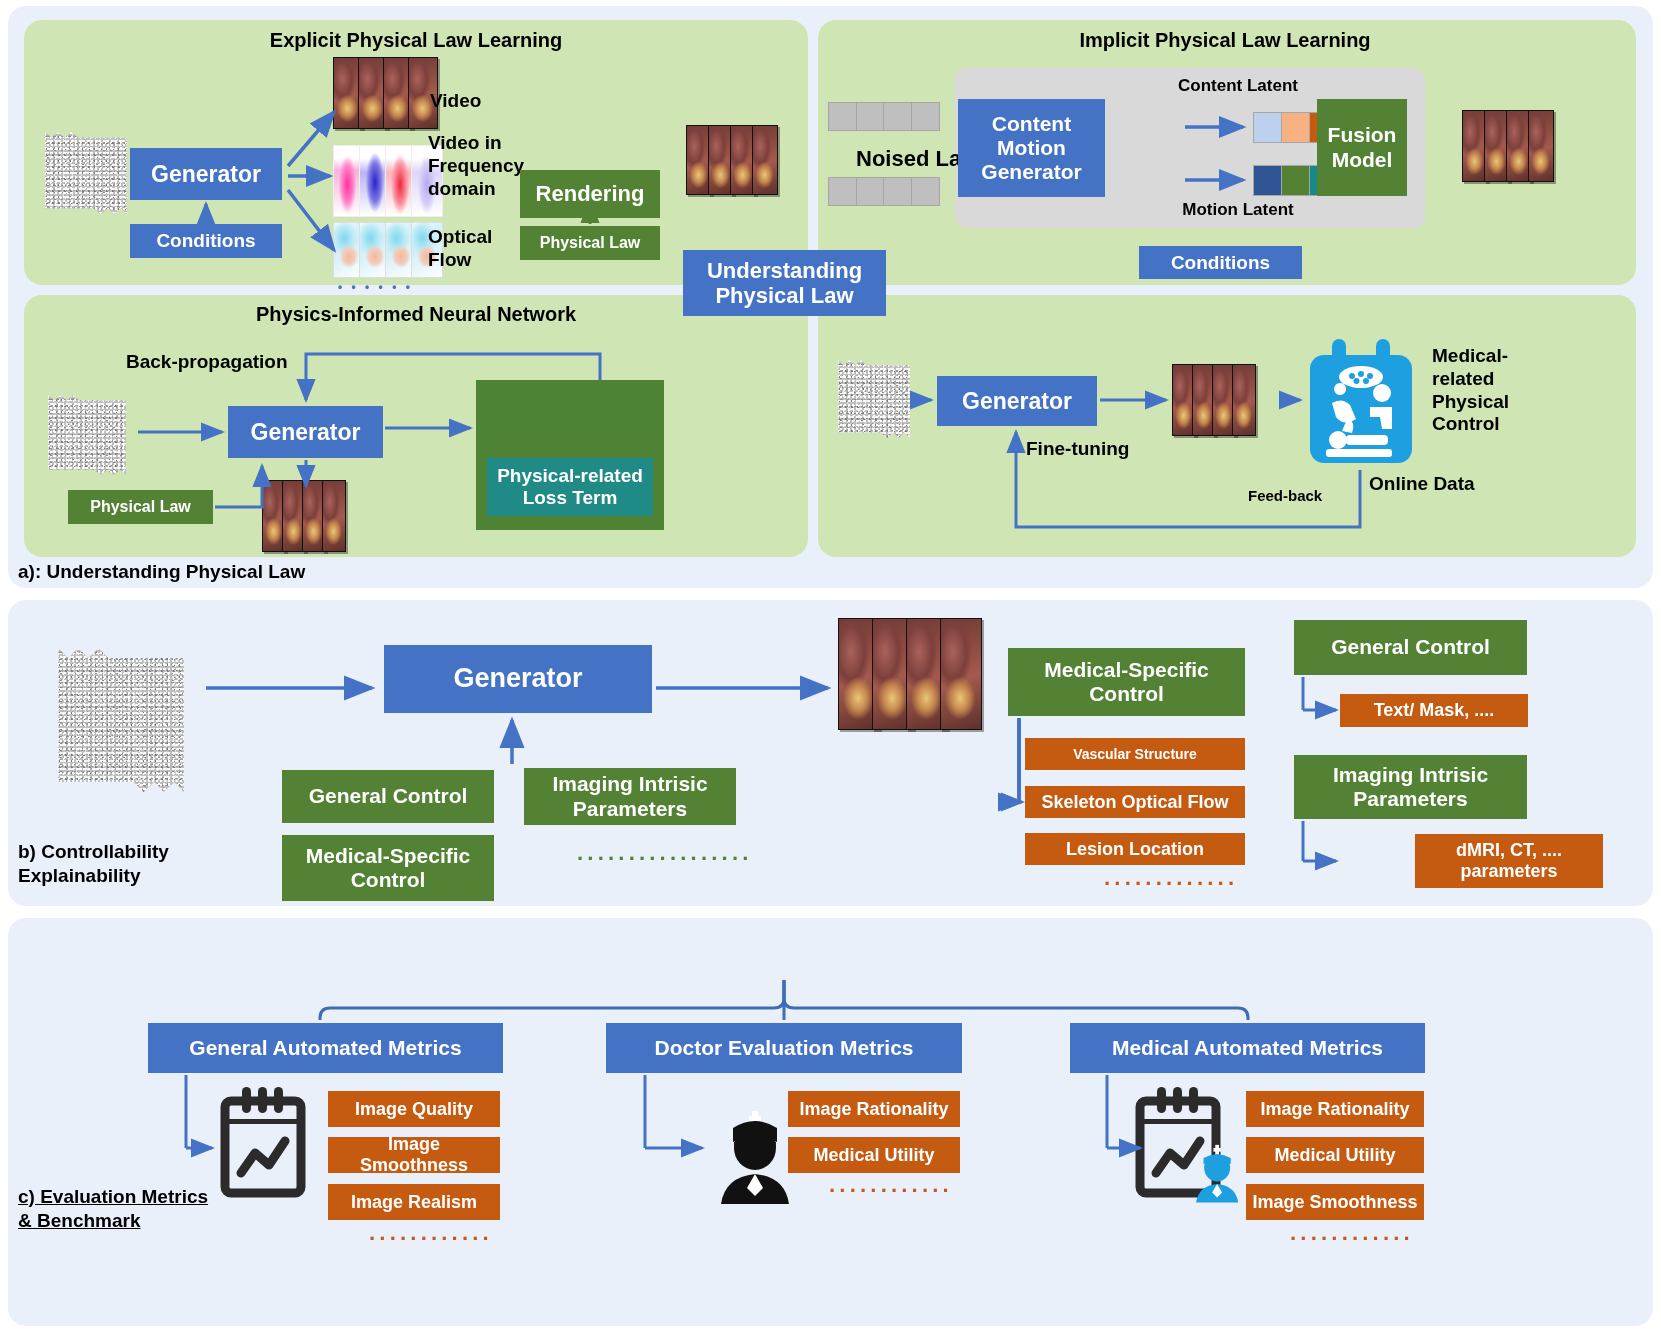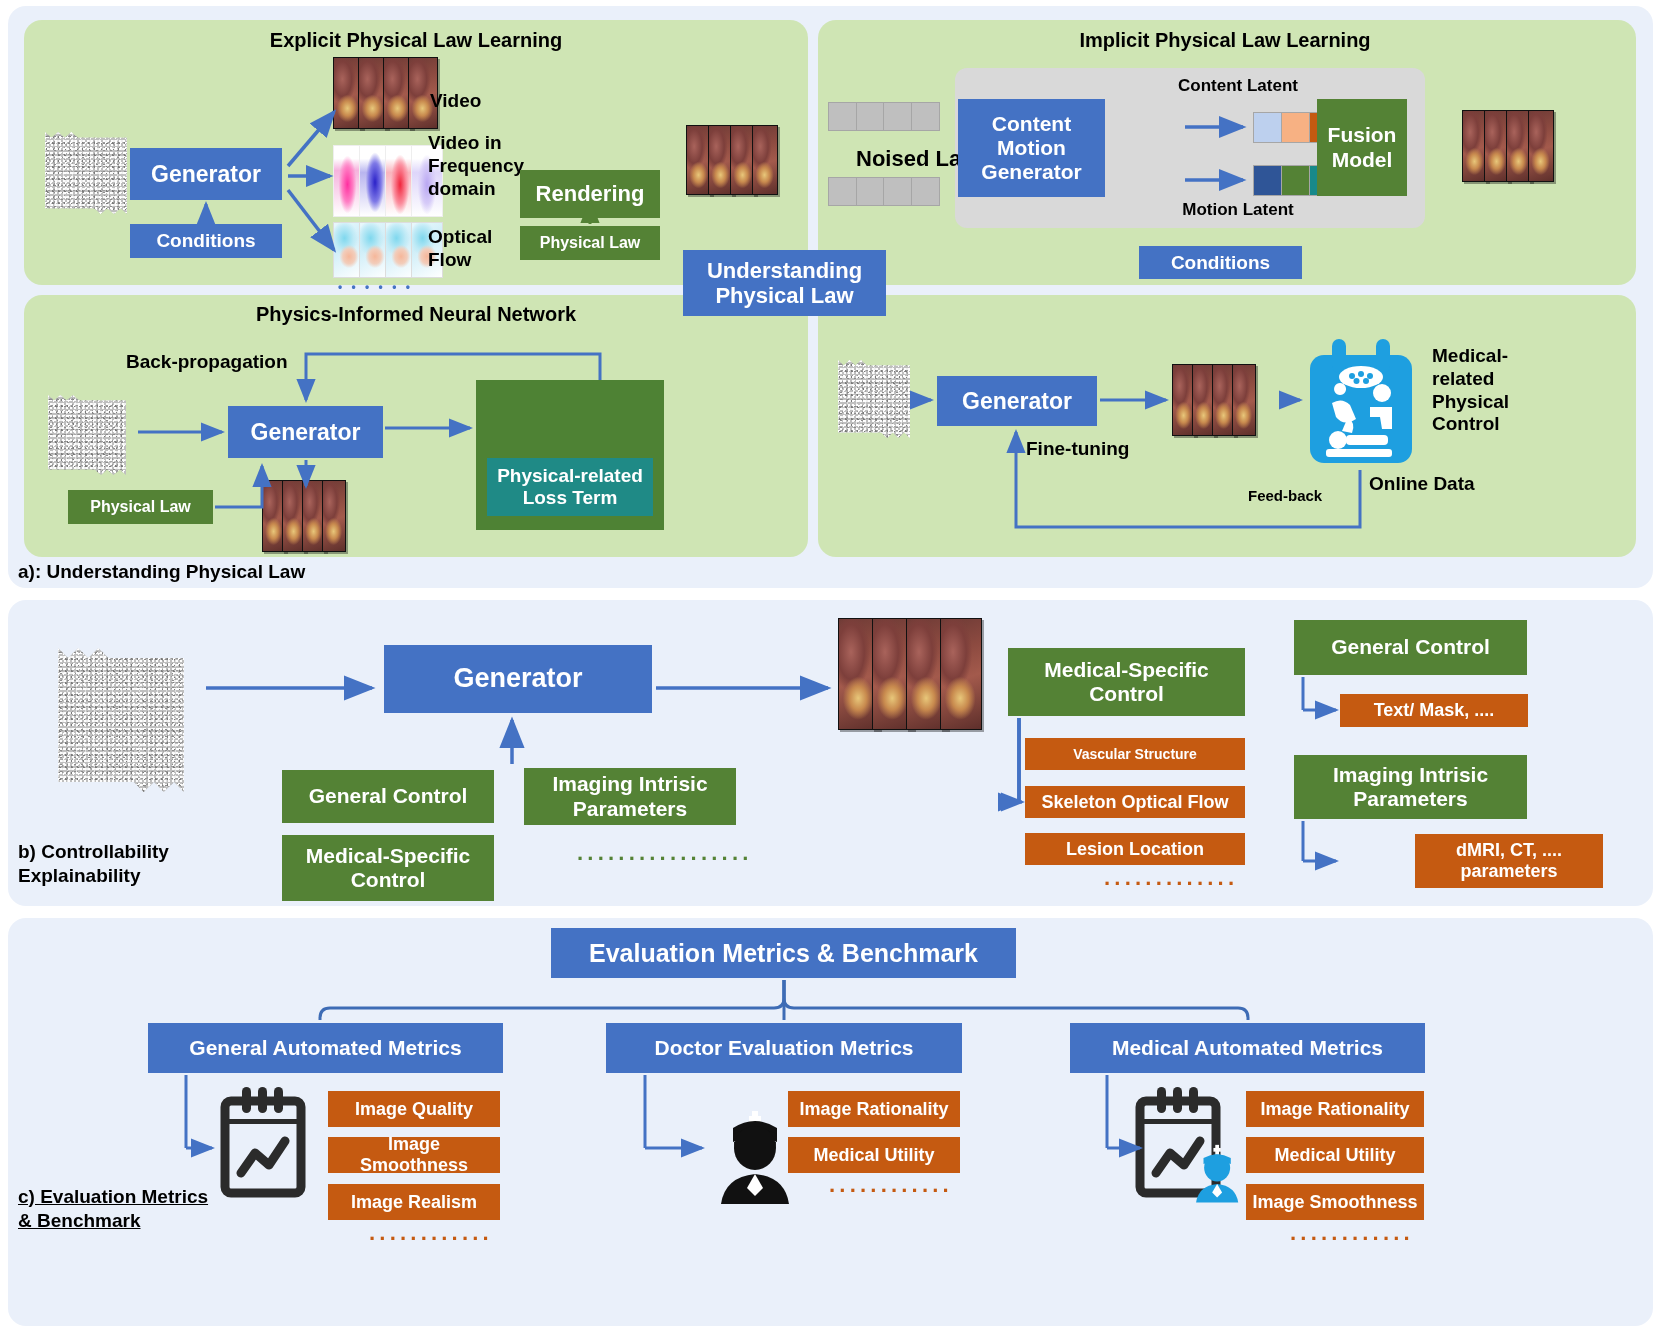--- a/index.html
+++ b/index.html
@@ -374,21 +374,20 @@
     <span>parameters</span>
   </div>
 
   <div class="sec-label" style="left:18px; top:840px; font-size:19px;">
     <span>b) Controllability</span><br>
     <span>Explainability</span>
   </div>
 
   <div class="outer-panel" style="left:8px; top:918px; width:1645px; height:408px;"></div>
 
-  <div class="box blue" style="left:551px; top:928px; width:465px; height:50px; font-size:25px;">Evaluation Metrics &amp; Benchmark</div>
 
   <div class="box blue" style="left:148px; top:1023px; width:355px; height:50px; font-size:21px;">General Automated Metrics</div>
   <div class="abs" style="left:215px; top:1085px; width:96px; height:115px;">
     <svg viewBox="0 0 96 115" width="96" height="115">
       <rect x="10" y="16" width="76" height="92" rx="6" fill="none" stroke="#2b2b2b" stroke-width="9"></rect>
       <rect x="10" y="34" width="76" height="5" fill="#2b2b2b"></rect>
       <rect x="27" y="2" width="9" height="26" rx="4.5" fill="#2b2b2b"></rect>
       <rect x="43" y="2" width="9" height="26" rx="4.5" fill="#2b2b2b"></rect>
       <rect x="59" y="2" width="9" height="26" rx="4.5" fill="#2b2b2b"></rect>
       <polyline points="26,88 40,68 54,80 70,56" fill="none" stroke="#2b2b2b" stroke-width="9" stroke-linecap="round" stroke-linejoin="round"></polyline>

